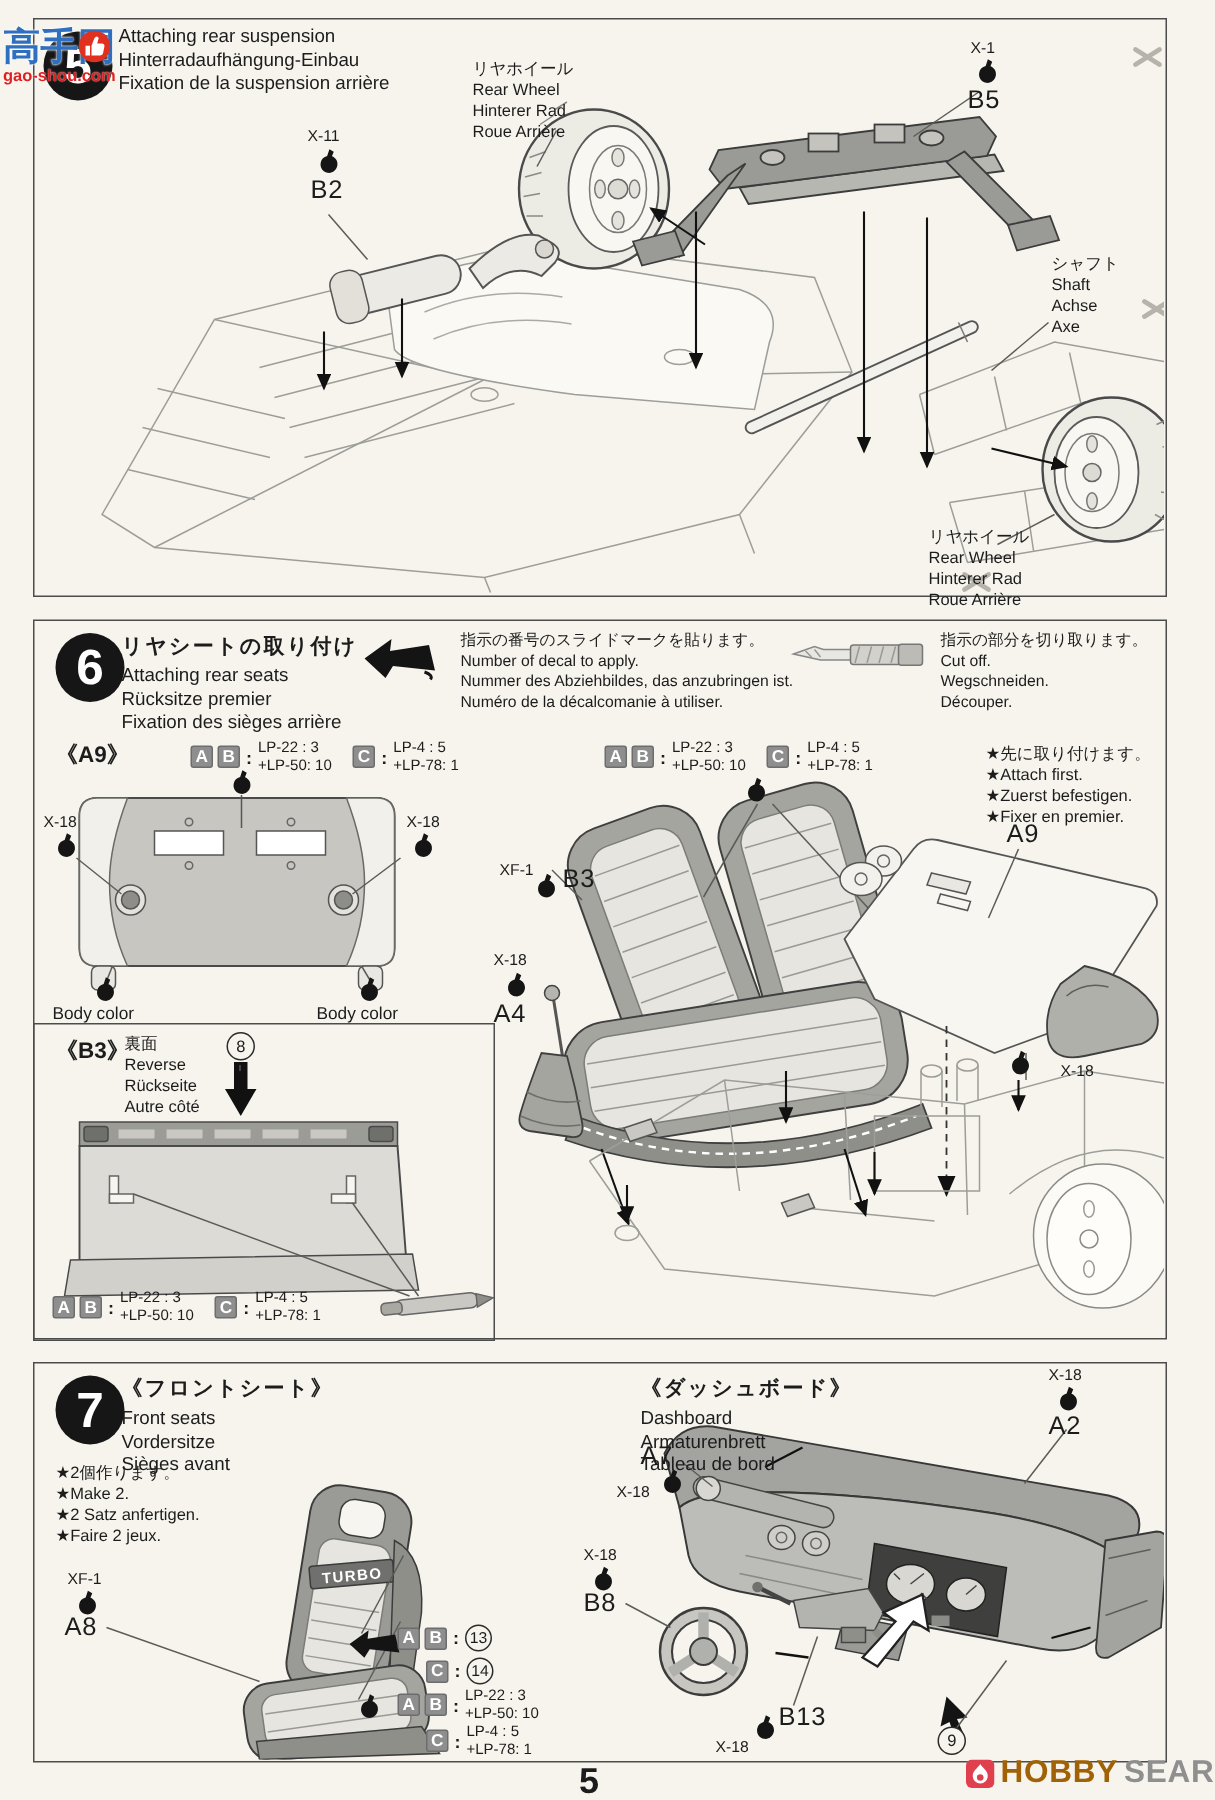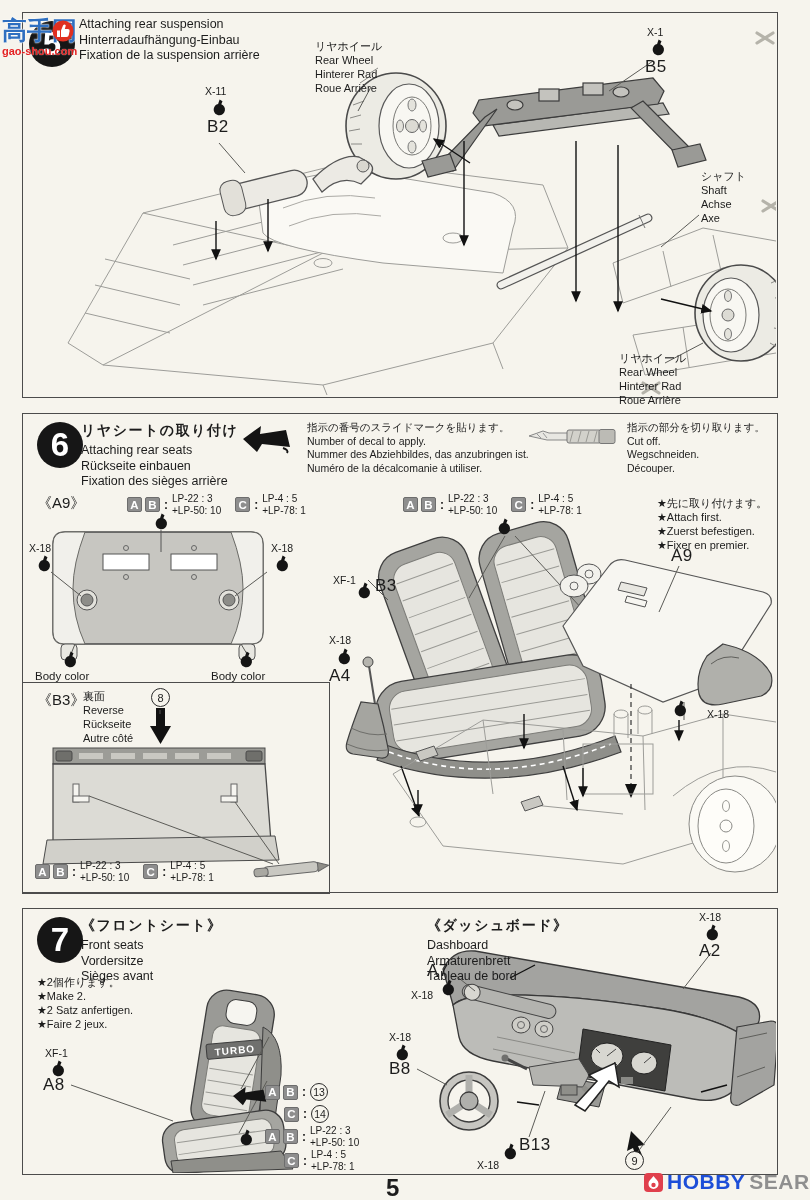--- a/index.html
+++ b/index.html
@@ -11,36 +11,36 @@
   .step-badge{position:absolute;width:46px;height:46px;border-radius:50%;background:#161616;color:#fff;
     font-size:33px;font-weight:bold;display:flex;align-items:center;justify-content:center}
   .titles{position:absolute;white-space:nowrap}
   .title-ja{font-size:14px;font-weight:bold;letter-spacing:1.5px;margin-bottom:3px}
   .title-line{font-size:12.5px;line-height:15.5px}
   .lbl4{position:absolute;font-size:11px;line-height:14px;white-space:nowrap}
   .note4{position:absolute;font-size:10.5px;line-height:13.5px;white-space:nowrap}
   .pcode{position:absolute;font-size:10.5px;white-space:nowrap}
   .part-label{position:absolute;font-size:17px;letter-spacing:.5px;white-space:nowrap}
   .pm-icon{position:absolute;width:14px;height:17px}
-  .heading-bracket{position:absolute;font-size:15px;font-weight:normal;white-space:nowrap}
+  .heading-bracket{position:absolute;font-size:15px;font-weight:bold;white-space:nowrap}
   .paint-row{position:absolute;display:flex;align-items:center;gap:3px;white-space:nowrap}
   .pbadge{display:inline-flex;width:15px;height:15px;background:#8e8e8e;color:#fff;font-size:11.5px;font-weight:bold;
     align-items:center;justify-content:center;border-radius:2px;border:1px solid #6d6d6d}
   .pcolon{font-size:12px;font-weight:bold;margin:0 1px}
   .pstack{display:inline-block;font-size:10px;line-height:11.5px}
   .pline{display:block}
   .pgap{width:8px}
   .circ{position:absolute;width:19px;height:19px;border:1.3px solid #2b2b2b;border-radius:50%;background:#f6f4ed;
     display:flex;align-items:center;justify-content:center;font-size:11px}
   .circ-in{display:inline-flex;width:18px;height:18px;border:1.3px solid #2b2b2b;border-radius:50%;
     align-items:center;justify-content:center;font-size:10.5px;background:#f6f4ed}
   .body-label{position:absolute;font-size:11.5px;white-space:nowrap}
   .pagenum{position:absolute;font-size:24px;font-weight:bold;letter-spacing:1px}
   .logo{position:absolute;display:flex;align-items:center;gap:4px;font-weight:bold;font-size:21px;letter-spacing:.5px}
-  .logo .hobby{color:#1d4ed8}
+  .logo .hobby{color:#a16207}
   .logo .search{color:#8f8f8f}
   .watermark{position:absolute;z-index:9}
   .wm-row{display:flex;align-items:center;gap:1px;font-size:25px;font-weight:bold;color:#2e6fc0;
     text-shadow:0 0 2px #fff,0 0 1px #fff}
   .wm-domain{font-size:11px;font-weight:bold;color:#e32020;text-shadow:0 0 1px #fff;margin-top:-2px}
 </style>
 </head>
 <body>
 
 <div class="box" style="left:22px;top:12px;width:756px;height:386px">
@@ -323,21 +323,21 @@
       <line x1="345" y1="166" x2="365" y2="186" stroke="#5b5b57" stroke-width="1" marker-end=""></line>
     </g>
   </svg>
 
   <div class="step-badge" style="left:14px;top:8px">
       <span>6</span>
     </div>
   <div class="titles" style="left:58px;top:8px">
     <div class="title-ja">リヤシートの取り付け</div>
     <div class="title-line">Attaching rear seats</div>
-    <div class="title-line">Rückseite einbauen</div>
+    <div class="title-line">Rücksitze premier</div>
     <div class="title-line">Fixation des sièges arrière</div>
   </div>
 
   <svg class="abs" style="left:220px;top:10px" width="48" height="30" viewBox="0 0 48 30">
     <polygon points="0,15 18,2 17,10 43,6 47,23 19,20 14,28" fill="#141414"></polygon>
     <path d="M40,24 q6,2 4,5" stroke="#141414" stroke-width="2" fill="none"></path>
   </svg>
   <div class="note4" style="left:284px;top:7px">
     <div>指示の番号のスライドマークを貼ります。</div>
     <div>Number of decal to apply.</div>

